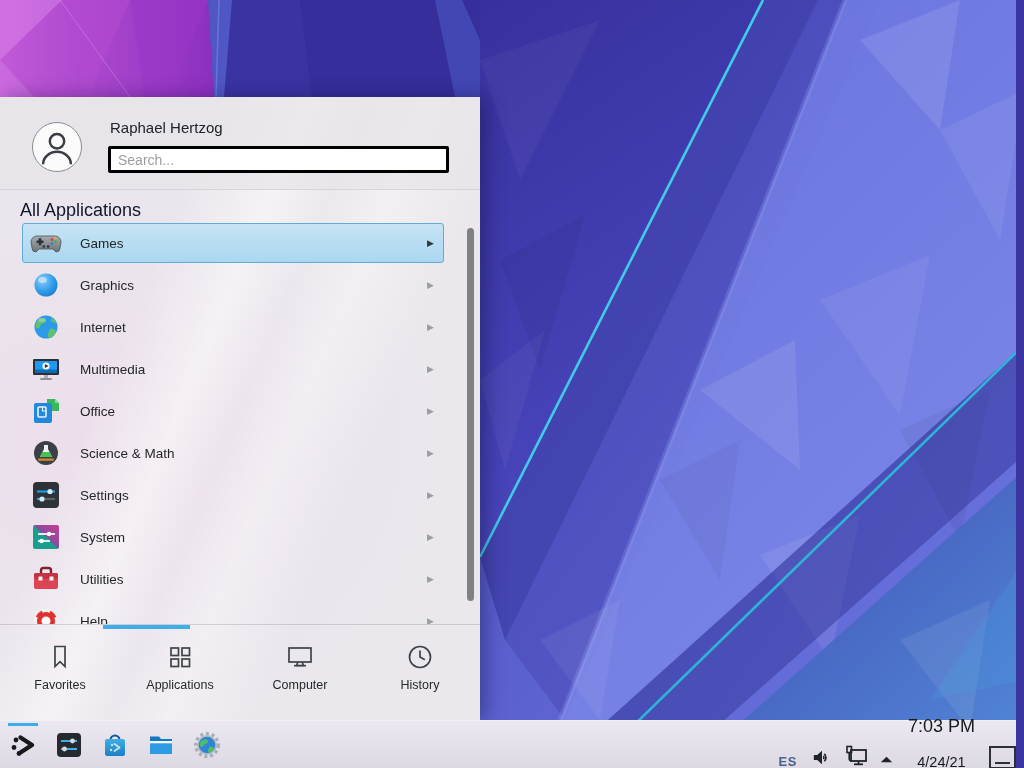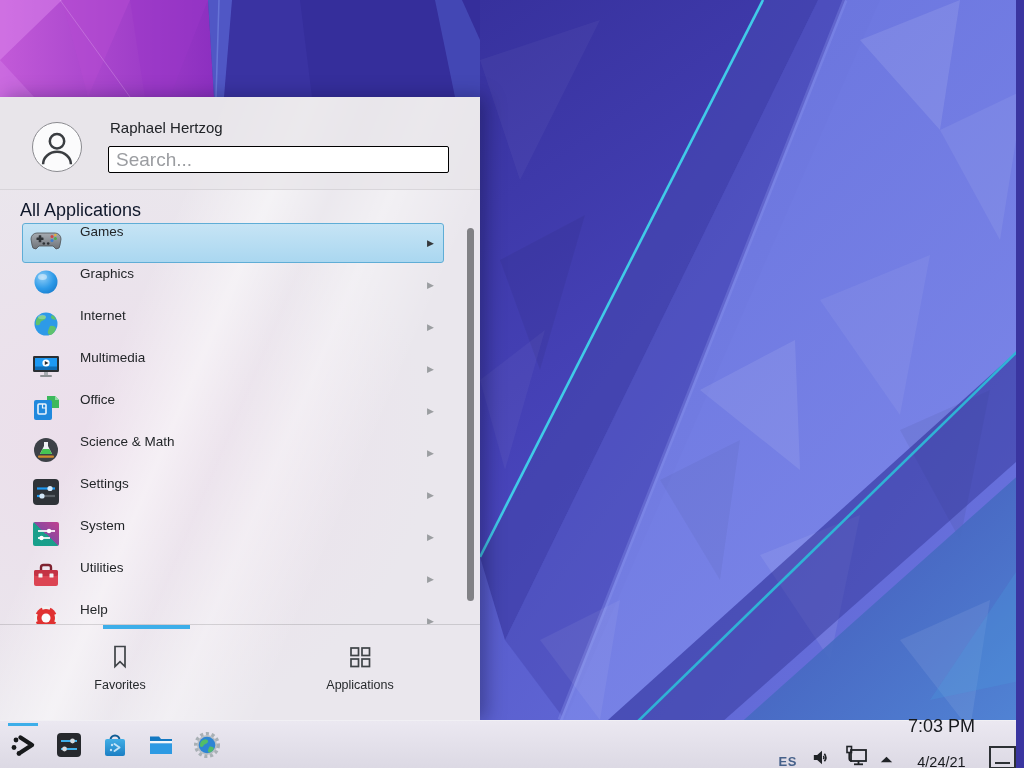--- a/index.html
+++ b/index.html
@@ -17,29 +17,29 @@
     background:
       linear-gradient(113deg, rgba(255,255,255,0) 30%, rgba(255,255,255,.5) 42%, rgba(255,255,255,.08) 50%, rgba(255,255,255,.38) 58%, rgba(255,255,255,0) 70%),
       radial-gradient(ellipse at 18% 55%, rgba(238,210,232,.4), rgba(238,210,232,0) 62%); }
   .k-header { position:absolute; left:0; top:0; width:480px; height:93px;
     background:rgba(231,229,233,.72); border-bottom:1px solid rgba(0,0,0,.07); }
   .avatar { position:absolute; left:32px; top:25px; width:50px; height:50px;
     border-radius:50%; border:1px solid #8b8b90; background:#fbfbfc; cursor:pointer; }
   .avatar svg { width:100%; height:100%; }
   .username { position:absolute; left:110px; top:22px; font-size:15px; color:#202327; }
   .search { position:absolute; left:108px; top:49px; width:341px; height:27px;
-    border:1px solid #000000; border-radius:2px; background:#fff; font-size:19px;
+    border:3px solid #000000; border-radius:2px; background:#fff; font-size:14px;
     padding:0 7px; color:#232629; outline:none;
     font-family:"Liberation Sans","DejaVu Sans",sans-serif; }
   .search::placeholder { color:#9b9da1; }
   .section-label { position:absolute; left:20px; top:103px; font-size:18px; color:#0f172a; }
 
   .menu-list { position:absolute; left:0; top:126px; width:480px; height:401px; overflow:hidden; }
   .menu-row { position:relative; margin:0 36px 2px 22px; height:40px; border-radius:3px;
-    display:flex; border:1px solid transparent; cursor:pointer; }
+    display:flex; align-items:center; border:1px solid transparent; cursor:pointer; }
   .menu-row.selected { background:linear-gradient(#c6e4f5,#aad7f0); border-color:#5fadd6; }
   .mi-icon { width:32px; height:32px; margin-left:7px; flex:none; }
   .mi-icon svg { width:32px; height:32px; display:block; }
   .mi-label { margin-left:18px; font-size:13.5px; color:#232629; }
   .mi-arrow { position:absolute; right:9px; top:50%; transform:translateY(-52%);
     font-size:9px; color:#9b9ea1; }
   .menu-row.selected .mi-arrow { color:#35383b; }
 
   .k-scrollbar { position:absolute; left:467px; top:131px; width:7px; height:373px;
     border-radius:4px; background:#6e6e72; opacity:.85; cursor:pointer; }
@@ -339,20 +339,35 @@
         </div>
         <div class="tab">
           <svg viewBox="0 0 32 32">
             <rect x="7" y="7" width="7.5" height="7.5" fill="none" stroke="#3f4347" stroke-width="1.7"></rect>
             <rect x="18" y="7" width="7.5" height="7.5" fill="none" stroke="#3f4347" stroke-width="1.7"></rect>
             <rect x="7" y="18" width="7.5" height="7.5" fill="none" stroke="#3f4347" stroke-width="1.7"></rect>
             <rect x="18" y="18" width="7.5" height="7.5" fill="none" stroke="#3f4347" stroke-width="1.7"></rect>
           </svg>
           <span class="tab-label">Applications</span>
         </div>
+        <div class="tab">
+          <svg viewBox="0 0 32 32">
+            <rect x="5" y="7" width="22" height="14" fill="none" stroke="#3f4347" stroke-width="1.7"></rect>
+            <path d="M14 21 l-1.6 3.5 h7.2 l-1.6 -3.5" fill="none" stroke="#3f4347" stroke-width="1.6"></path>
+            <line x1="10" y1="24.7" x2="22" y2="24.7" stroke="#3f4347" stroke-width="1.6"></line>
+          </svg>
+          <span class="tab-label">Computer</span>
+        </div>
+        <div class="tab">
+          <svg viewBox="0 0 32 32">
+            <circle cx="16" cy="16" r="10.5" fill="none" stroke="#3f4347" stroke-width="1.7"></circle>
+            <path d="M16 9.5 v6.5 l4.8 2.8" fill="none" stroke="#3f4347" stroke-width="1.7"></path>
+          </svg>
+          <span class="tab-label">History</span>
+        </div>
       </div>
     </div>
   </div>
 
   <div class="taskbar">
 
     <div class="launchers">
       <div class="launcher">
         <div class="active-bar"></div>
         <svg viewBox="0 0 28 28">

